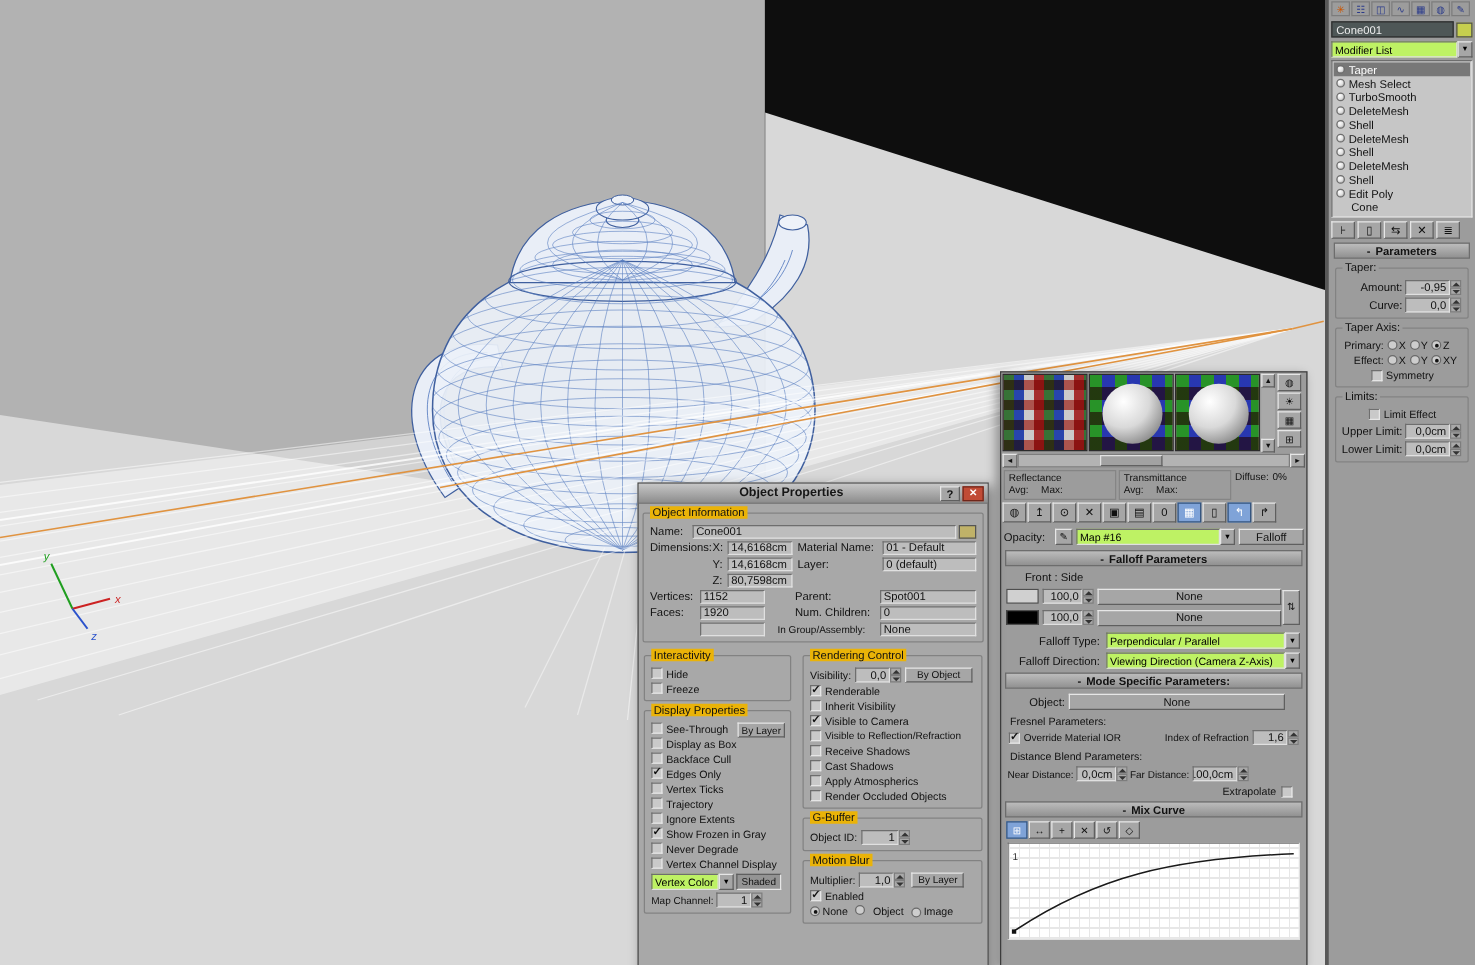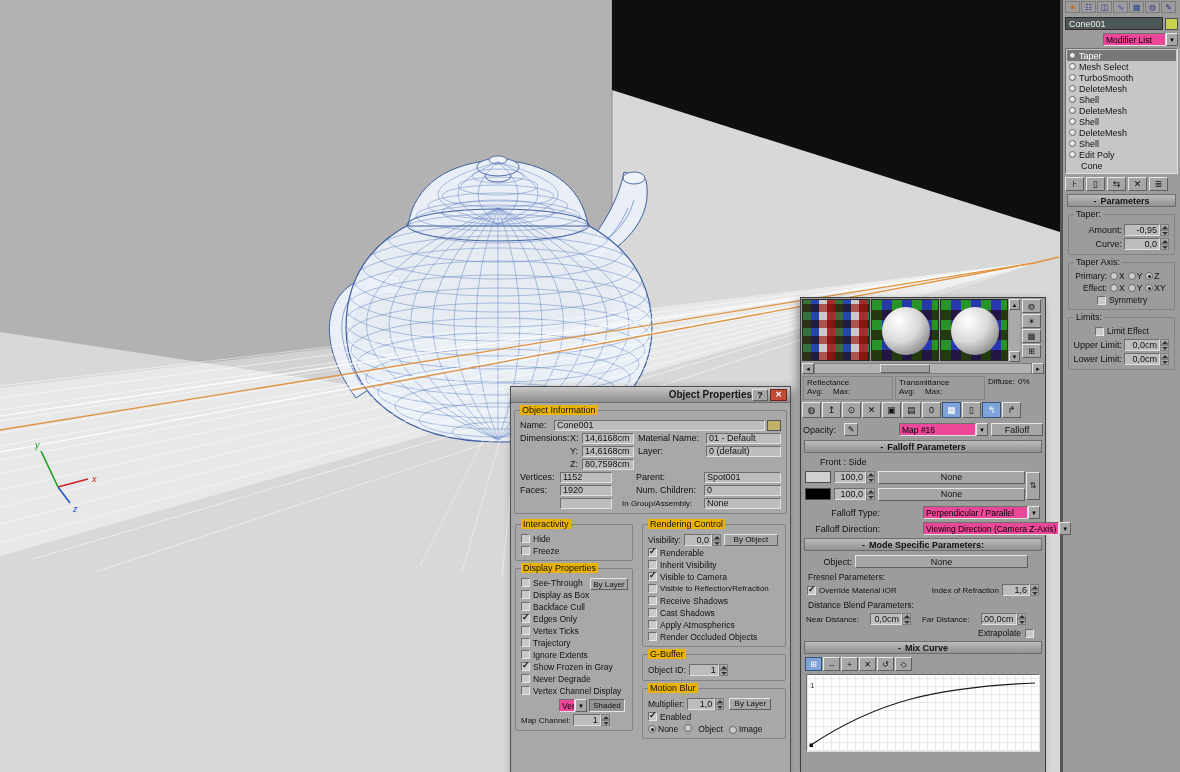--- a/index.html
+++ b/index.html
@@ -24,22 +24,22 @@
   .radio.on::after { content:""; position:absolute; left:2px; top:2px; width:3px; height:3px; border-radius:50%; background:#111; }
   .spin { display:flex; height:12px; }
   .spin .sv { text-align:right; justify-content:flex-end;padding-left:24px; }
   .spinarr { width:9px; display:flex; flex-direction:column; }
   .spinarr div { flex:1; background:#a9a9a9; border:1px solid #7d7d7d; position:relative; }
   .sup::after { content:""; position:absolute; left:1px; top:1px;
     border-left:3px solid transparent; border-right:3px solid transparent; border-bottom:3px solid #333; }
   .sdn::after { content:""; position:absolute; left:1px; top:1px;
     border-left:3px solid transparent; border-right:3px solid transparent; border-top:3px solid #333; }
   .dropdown { display:flex; height:13px; }
-  .dd-val { flex:1; background:#ec4899; border:1px solid; border-color:#6e6e6e #e0e0e0 #e0e0e0 #6e6e6e;
-            font-size:8.5px; padding:0 2px; display:flex; align-items:center; white-space:nowrap; overflow:hidden;margin-left:38px; }
+  .dd-val { flex:1; background:#bef264; border:1px solid; border-color:#6e6e6e #e0e0e0 #e0e0e0 #6e6e6e;
+            font-size:8.5px; padding:0 2px; display:flex; align-items:center; white-space:nowrap; overflow:hidden; }
   .dd-btn { width:12px; background:#a6a6a6; border:1px solid; border-color:#e6e6e6 #5f5f5f #5f5f5f #e6e6e6;
             font-size:6px; display:flex; align-items:center; justify-content:center; }
   .groupbox { border:1px solid #828282; border-radius:2px; position:relative;
               margin:7px 3px 3px; padding:7px 3px 3px; }
   .gtitle { position:absolute; top:-6px; left:5px; padding:0 2px; font-size:9px; color:#111; white-space:nowrap; }
   .gb-dialog .gtitle, .gb-dialog.gtitlebg { background:#a8a8a8; }
   .gb-dialog > .gtitle { background:#eab308; }
   .gb-panel > .gtitle { background:#9c9c9c; }
   .rollhead { height:13px; background:linear-gradient(#bcbcbc,#919191); border:1px solid #6d6d6d;
               display:flex; align-items:center; justify-content:center; gap:4px;
@@ -121,38 +121,38 @@
   .swapbtn { width:14px; height:28px; font-size:8px; }
   .fo-ddrow { display:flex; align-items:center; gap:5px; margin:3px 4px; }
   .fo-ddrow .lab { width:74px; text-align:right; flex:none; }
   .fo-ddrow .dropdown { flex:1; }
   .mp-objrow { display:flex; align-items:center; gap:3px; margin:4px 16px 2px 6px; }
   .mp-objrow .lab { width:44px; text-align:right; flex:none; }
   .mp-objrow .fo-none { height:13px; }
   .mp-sub { font-size:8.5px; color:#111; margin:4px 6px 1px; }
   .mp-iorrow { display:flex; align-items:center; gap:3px; margin:2px 5px; font-size:8px; color:#111; }
   .mp-iorrow .grow { flex:1; white-space:nowrap; }
-  .mp-distrow { display:flex; align-items:center; gap:11px; margin:3px 4px; font-size:8px; color:#111; }
+  .mp-distrow { display:flex; align-items:center; gap:2px; margin:3px 4px; font-size:8px; color:#111; }
   .mp-extra { display:flex; justify-content:flex-end; align-items:center; gap:4px; margin:2px 10px; font-size:8.5px; color:#111; }
   .mc-toolbar { display:flex; gap:1px; height:15px; margin:3px 3px 2px; }
   .mcbtn { width:17px; height:14px; font-size:8px; }
   .mcbtn.on { background:#7fa3d8; border-color:#35557f; color:#fff; }
   .mc-curvewrap { margin:2px 4px; height:78px; background:#ffffff; position:relative; overflow:hidden;
       border:1px solid; border-color:#6e6e6e #e0e0e0 #e0e0e0 #6e6e6e;
       background-image:
         repeating-linear-gradient(90deg, #e7e7e7 0 1px, transparent 1px 8px),
         repeating-linear-gradient(0deg, #e7e7e7 0 1px, transparent 1px 8px); }
   .mc-curvewrap svg { position:absolute; inset:0; }
 
   
   #objprops { position:absolute; left:510px; top:386px; width:281px; height:402px;
               background:#a8a8a8; border:1px solid #4e4e4e; box-shadow:3px 3px 9px rgba(0,0,0,.4); }
   .titlebar { height:16px; background:linear-gradient(#c6c6c6,#8d8d8d); border-bottom:1px solid #6f6f6f;
               display:flex; align-items:center; padding:0 3px; }
-  .tb-title { flex:1; text-align:right; font-size:10px; font-weight:bold; color:#161616; }
+  .tb-title { flex:1; text-align:center; font-size:10px; font-weight:bold; color:#161616; }
   .tb-help { width:16px; height:12px; font-size:9px; font-weight:bold; }
   .tb-close { width:17px; height:12px; background:#c14b35; color:#fff; font-size:8px; font-weight:bold;
               display:flex; align-items:center; justify-content:center; border:1px solid #70261a; margin-left:2px; }
   .tabs { display:flex; height:15px; padding:2px 3px 0; gap:1px; border-bottom:1px solid #737373; }
   .tab { padding:0 7px; font-size:9px; color:#111; background:#979797; border:1px solid #6f6f6f; border-bottom:none;
          border-radius:2px 2px 0 0; display:flex; align-items:center; }
   .tab.active { background:#b2b2b2; }
   .oirow { display:flex; align-items:center; height:12px; margin:1px 2px; gap:2px; }
   .oirow .field { height:11px; }
   .op-cols { display:flex; gap:3px; padding:0 1px; align-items:flex-start; }

